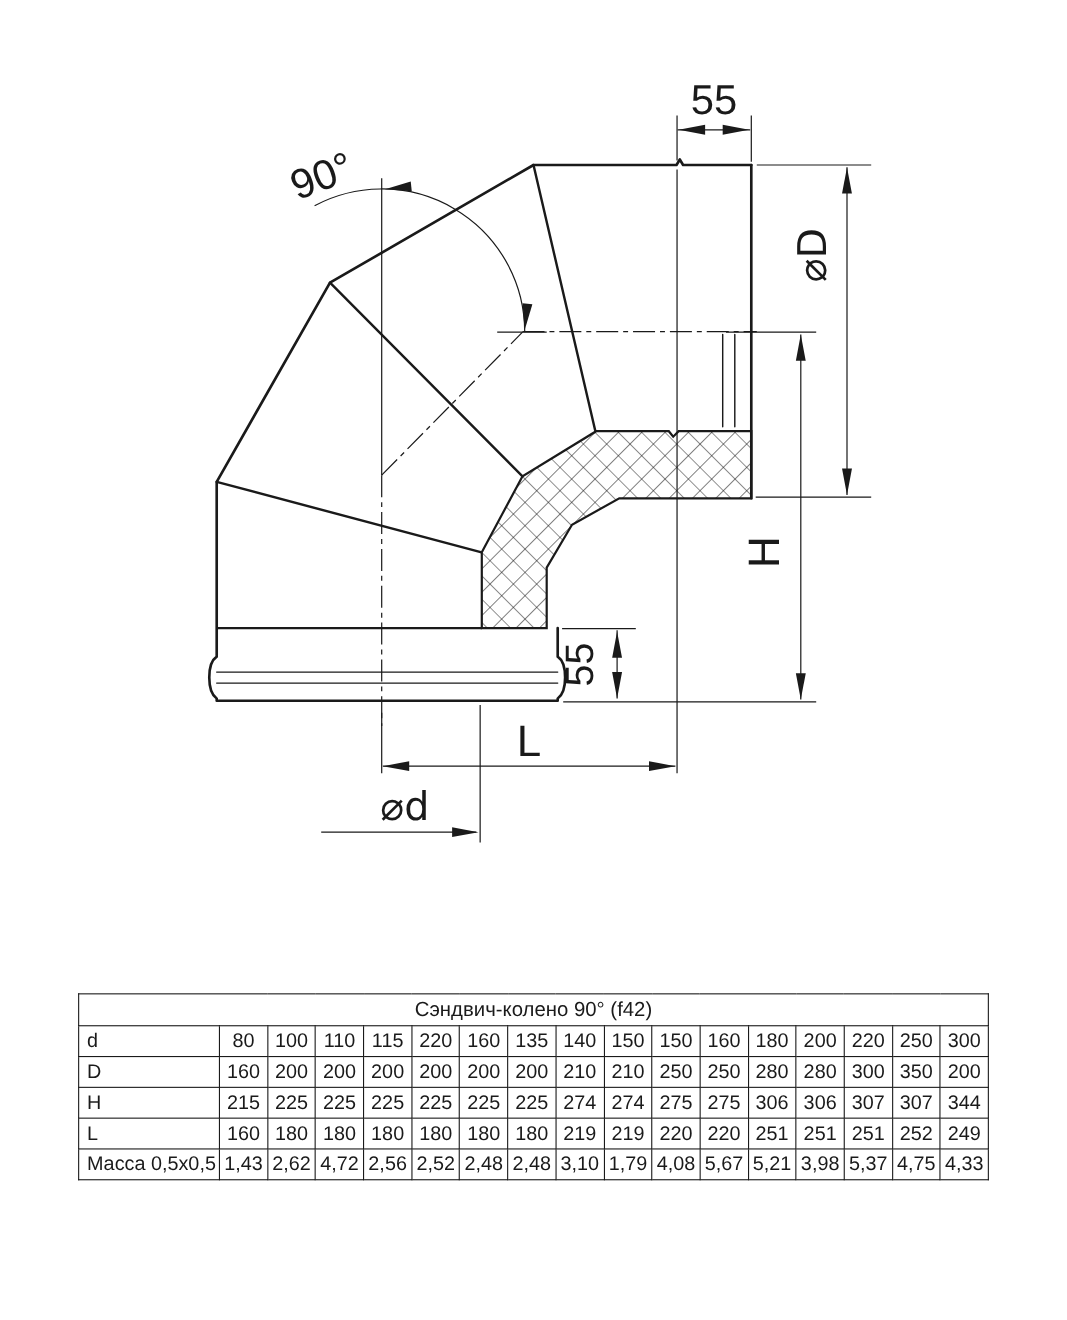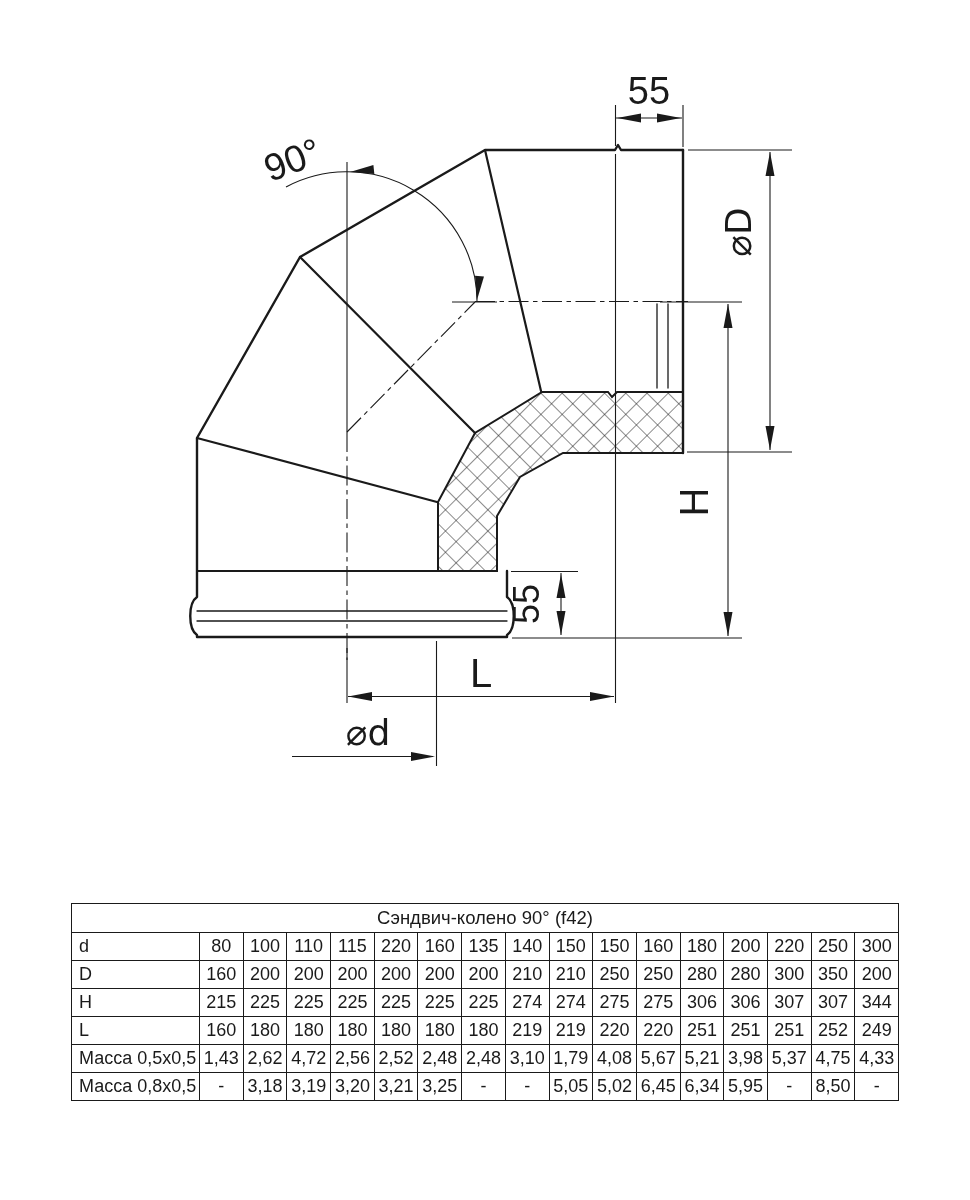--- a/index.html
+++ b/index.html
@@ -232,35 +232,16 @@
           <td>3,10</td>
           <td>1,79</td>
           <td>4,08</td>
           <td>5,67</td>
           <td>5,21</td>
           <td>3,98</td>
           <td>5,37</td>
           <td>4,75</td>
           <td>4,33</td>
         </tr>
-        <tr>
-          <td class="row-label">Масса 0,8х0,5</td>
-          <td>-</td>
-          <td>3,18</td>
-          <td>3,19</td>
-          <td>3,20</td>
-          <td>3,21</td>
-          <td>3,25</td>
-          <td>-</td>
-          <td>-</td>
-          <td>5,05</td>
-          <td>5,02</td>
-          <td>6,45</td>
-          <td>6,34</td>
-          <td>5,95</td>
-          <td>-</td>
-          <td>8,50</td>
-          <td>-</td>
-        </tr>
       </tbody>
   </table>
 
 </div>
 
 </body></html>

